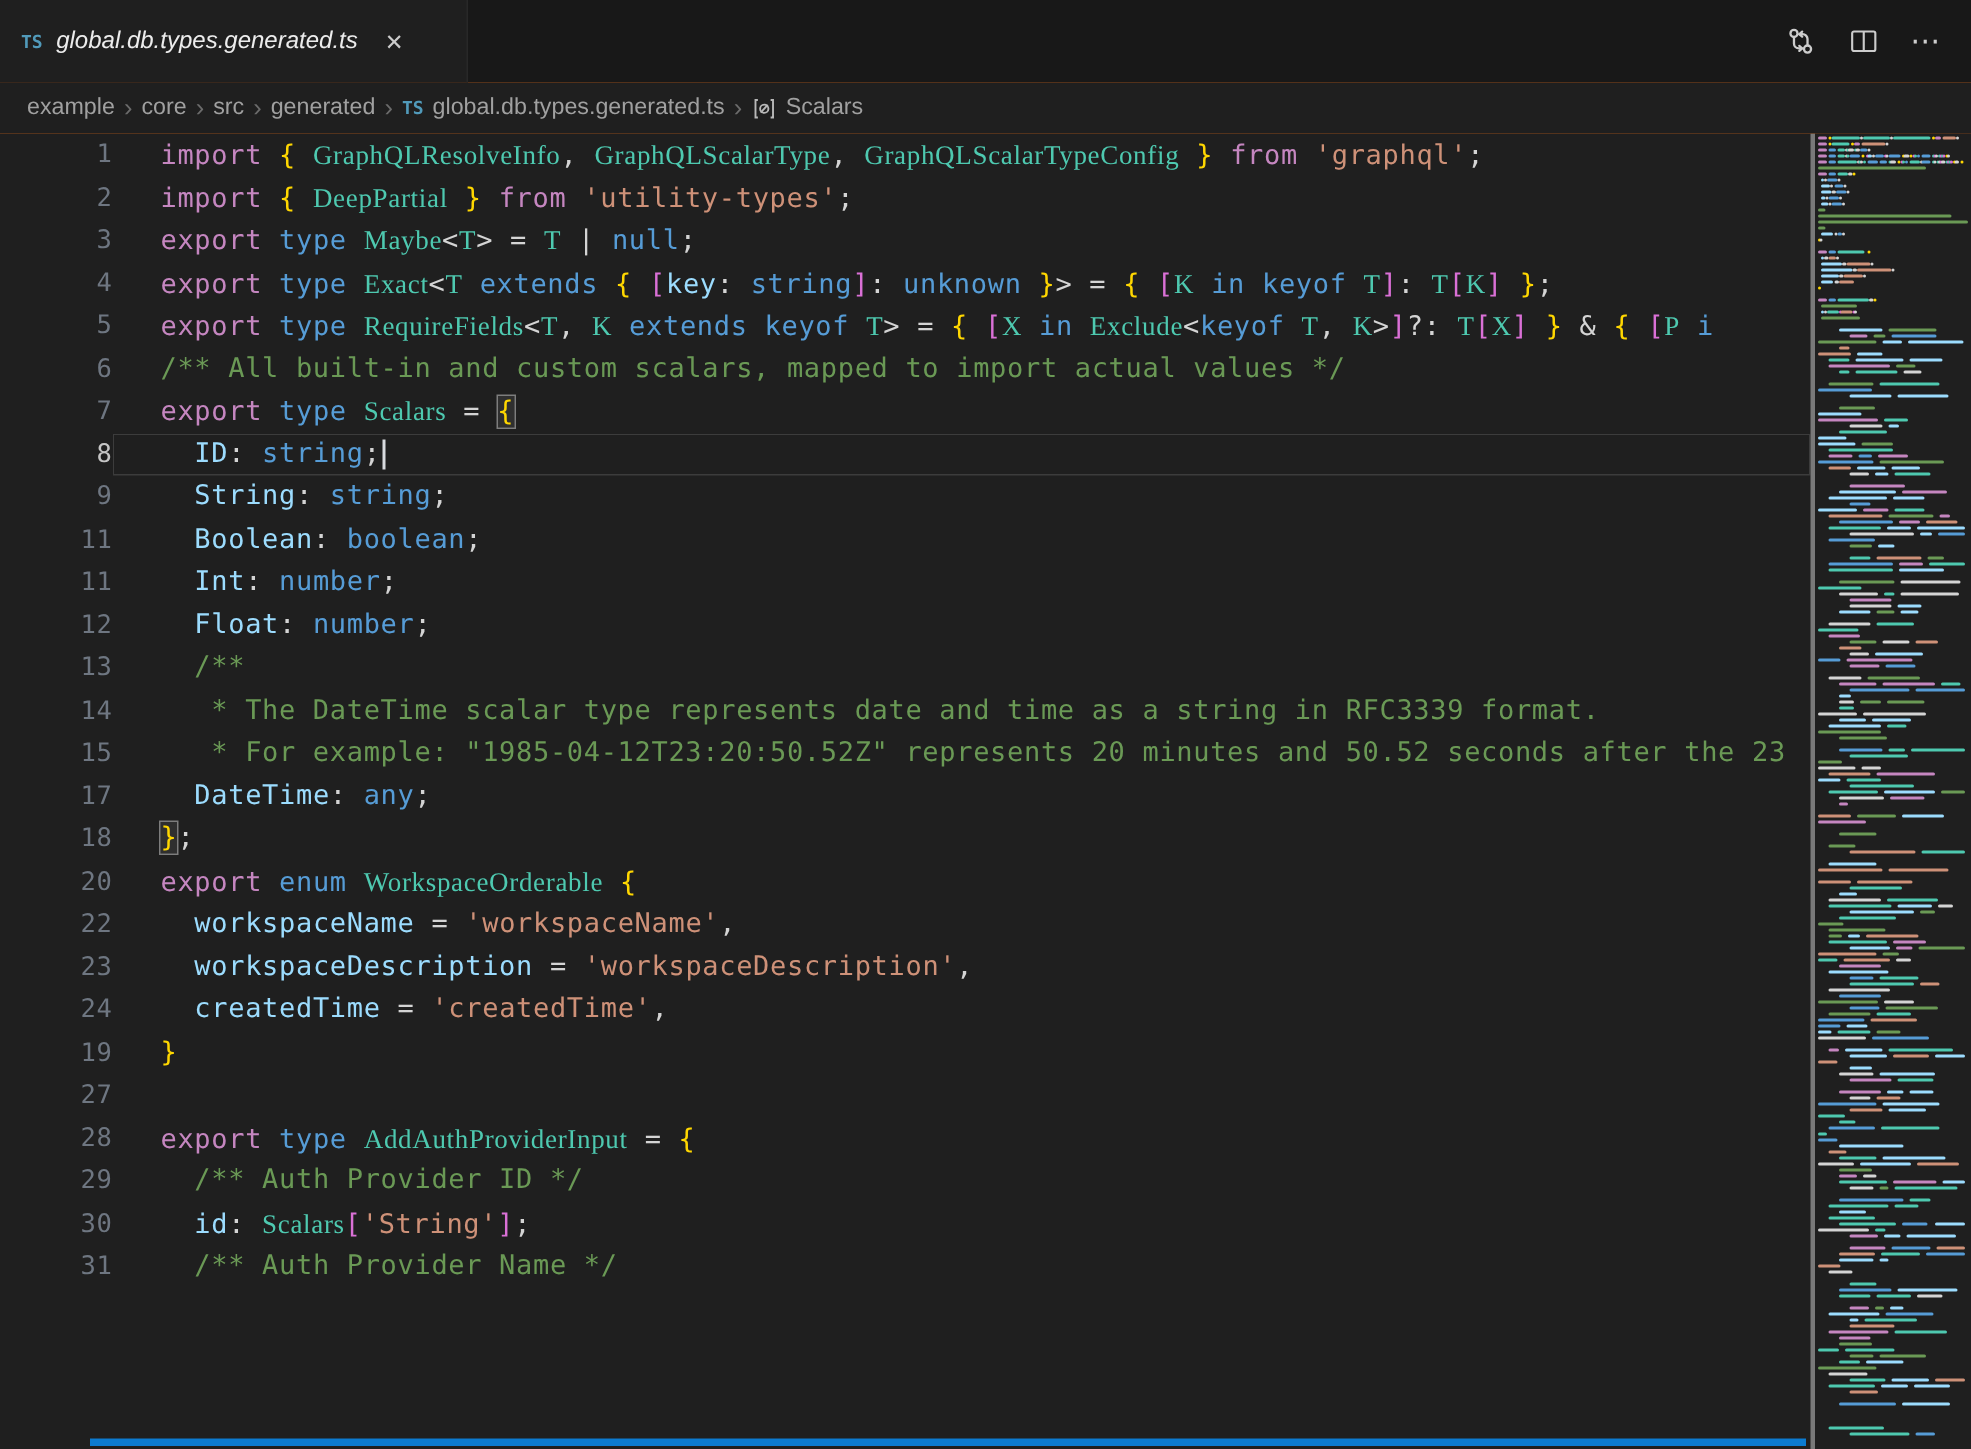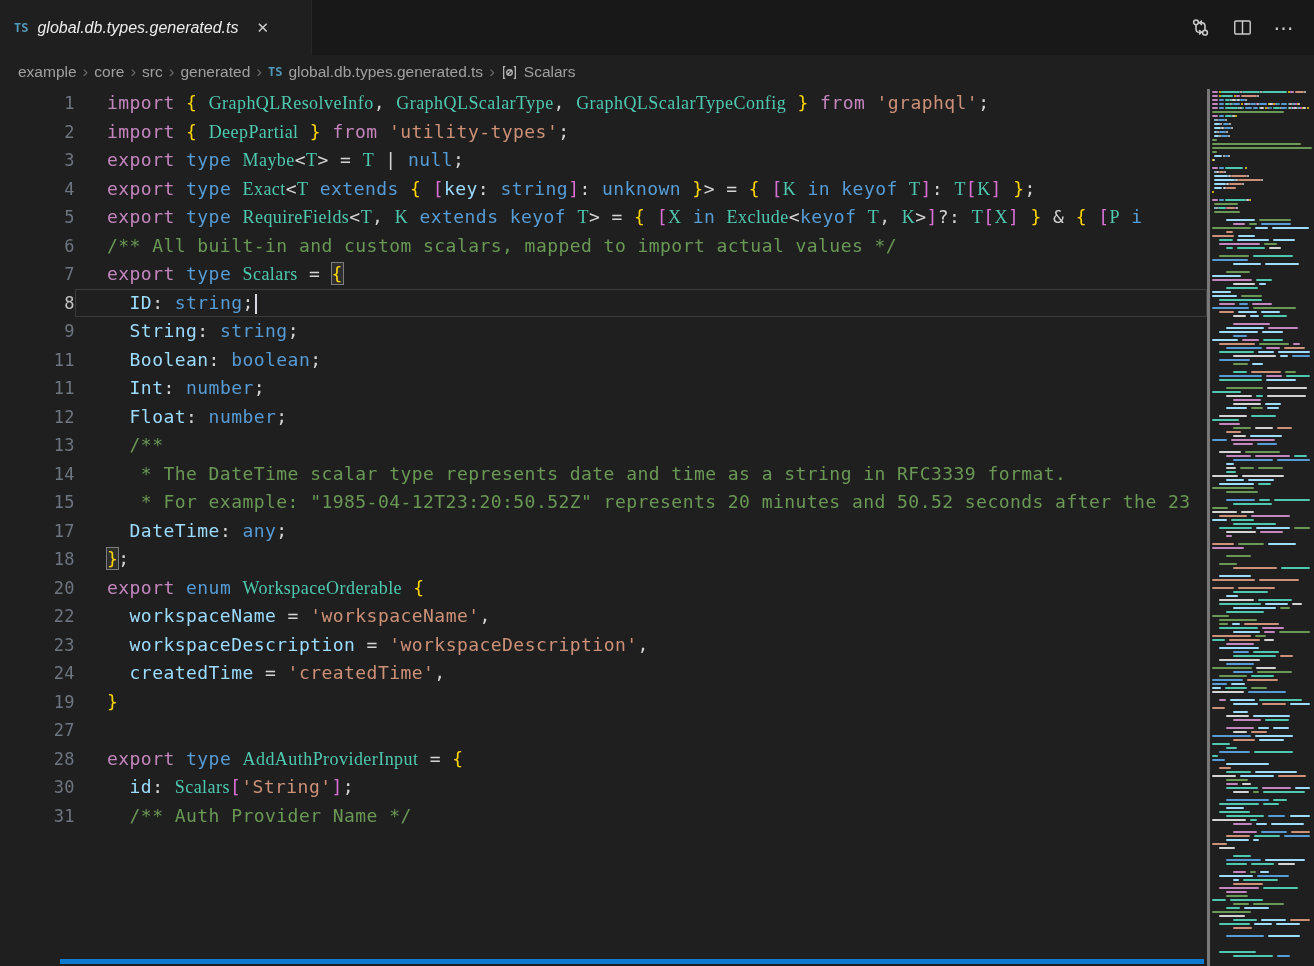--- a/index.html
+++ b/index.html
@@ -209,20 +209,24 @@
         </div>
         <div class="line-row">
           <div class="gutter">27</div>
           <div class="code"></div>
         </div>
         <div class="line-row">
           <div class="gutter">28</div>
           <div class="code"><span class="tok p">export</span><span class="tok w"> </span><span class="tok b">type</span><span class="tok w"> </span><span class="tok t">AddAuthProviderInput</span><span class="tok w"> = </span><span class="tok g">{</span></div>
         </div>
         <div class="line-row">
+          <div class="gutter">29</div>
+          <div class="code"><span class="tok w">  </span><span class="tok c">/** Auth Provider ID */</span></div>
+        </div>
+        <div class="line-row">
           <div class="gutter">30</div>
           <div class="code"><span class="tok w">  </span><span class="tok v">id</span><span class="tok w">: </span><span class="tok t">Scalars</span><span class="tok m">[</span><span class="tok s">'String'</span><span class="tok m">]</span><span class="tok w">;</span></div>
         </div>
         <div class="line-row">
           <div class="gutter">31</div>
           <div class="code"><span class="tok w">  </span><span class="tok c">/** Auth Provider Name */</span></div>
         </div>
       </div>
     <div class="vscroll"></div>
     <div class="minimap">

